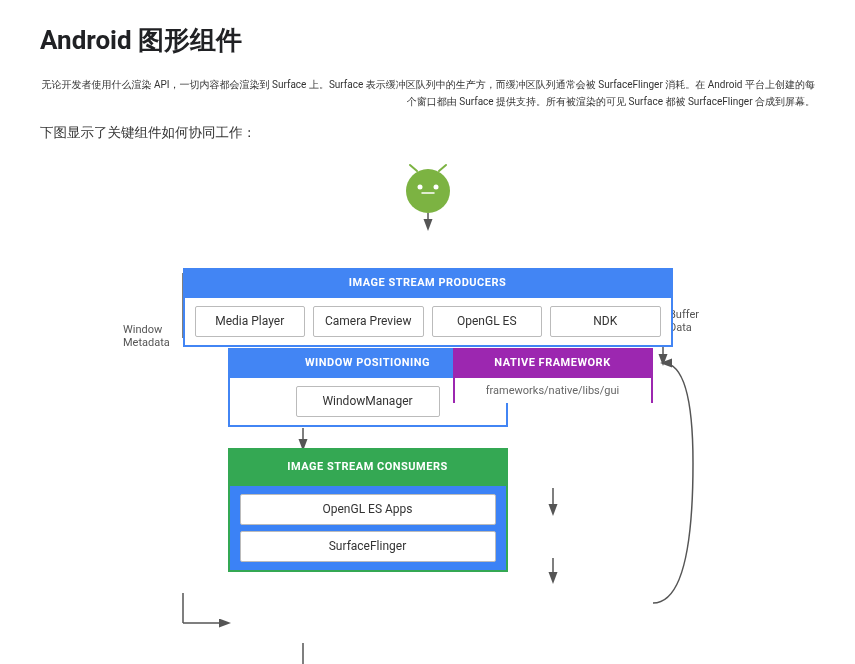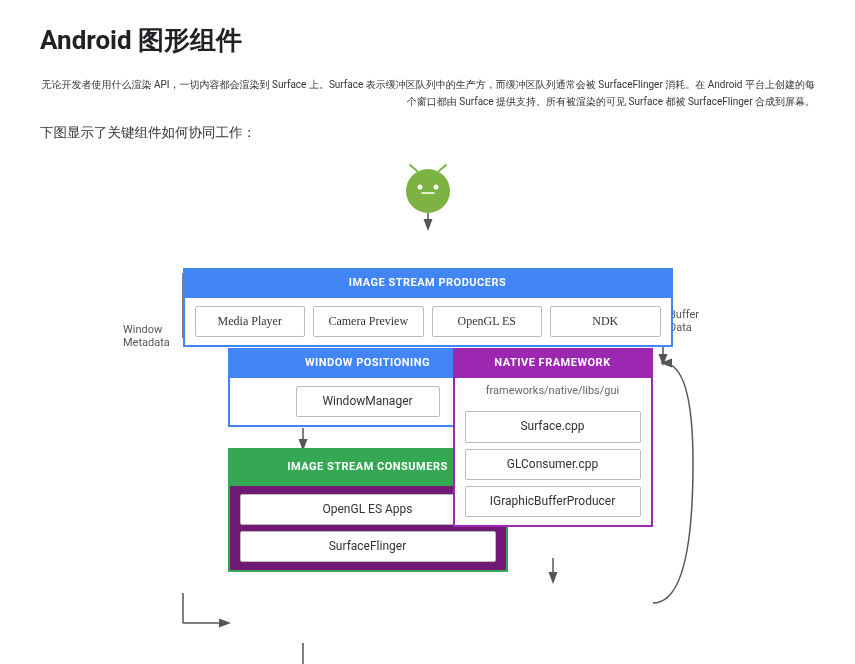--- a/index.html
+++ b/index.html
@@ -51,21 +51,20 @@
       padding: 6px 0;
     }
     .producers-items {
       border: 2px solid #4285f4;
       border-top: none;
       background: #fff;
       padding: 8px 10px;
       display: flex;
       gap: 8px;
       justify-content: flex-end;
-      font-family: Liberation Serif, serif;
     }
     .producers-items .box {
       flex: 1;
       min-width: 0;
     }
     .win-pos-header {
       background: #4285f4;
       text-align: center;
       font-size: 11px;
       font-weight: 700;
@@ -88,21 +87,21 @@
       text-align: center;
       font-size: 11px;
       font-weight: 700;
       color: #fff;
       letter-spacing: 0.5px;
       padding: 10px 10px;
     }
     .consumers-body {
       border: 2px solid #34a853;
       border-top: none;
-      background: #701a75;
+      background: #3b82f6;
       padding: 8px 10px;
     }
     .consumers-body .box {
       margin-bottom: 6px;
       width: 100%;
     }
     .consumers-body .box:last-child { margin-bottom: 0; }
 
     
     .native-header {
@@ -232,20 +231,15 @@
     <div class="consumers-header">IMAGE STREAM CONSUMERS</div>
     <div class="consumers-body">
       <div class="box">OpenGL ES Apps</div>
       <div class="box">SurfaceFlinger</div>
     </div>
   </div>
 
   <div style="position:absolute;top:185px;left:380px;width:200px;">
     <div class="native-header">NATIVE FRAMEWORK</div>
     <div class="native-subtext">frameworks/native/libs/gui</div>
-    <div class="native-body">
-      <div class="box">Surface.cpp</div>
-      <div class="box">GLConsumer.cpp</div>
-      <div class="box">IGraphicBufferProducer</div>
-    </div>
   </div>
 
 </div>
 
 </body></html>

